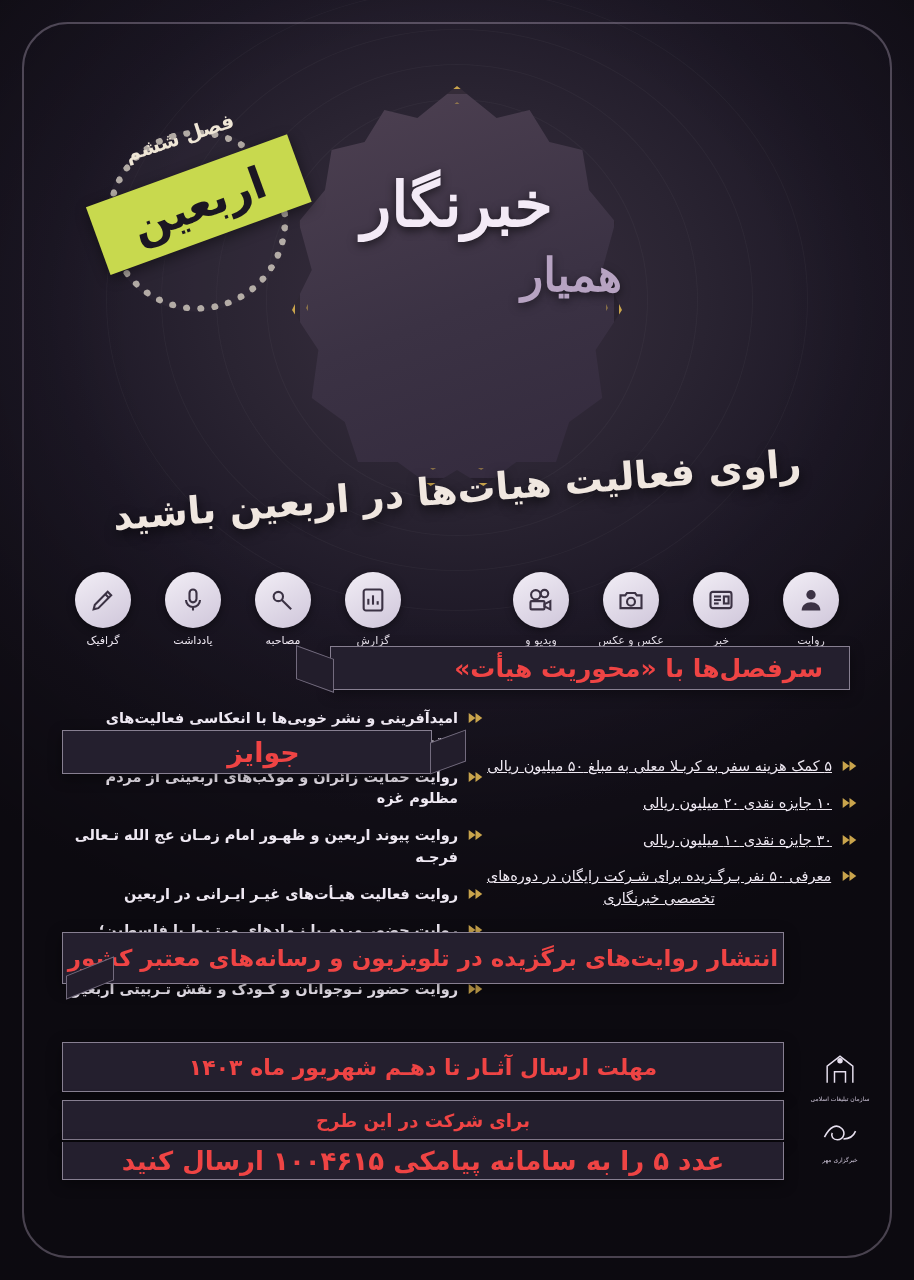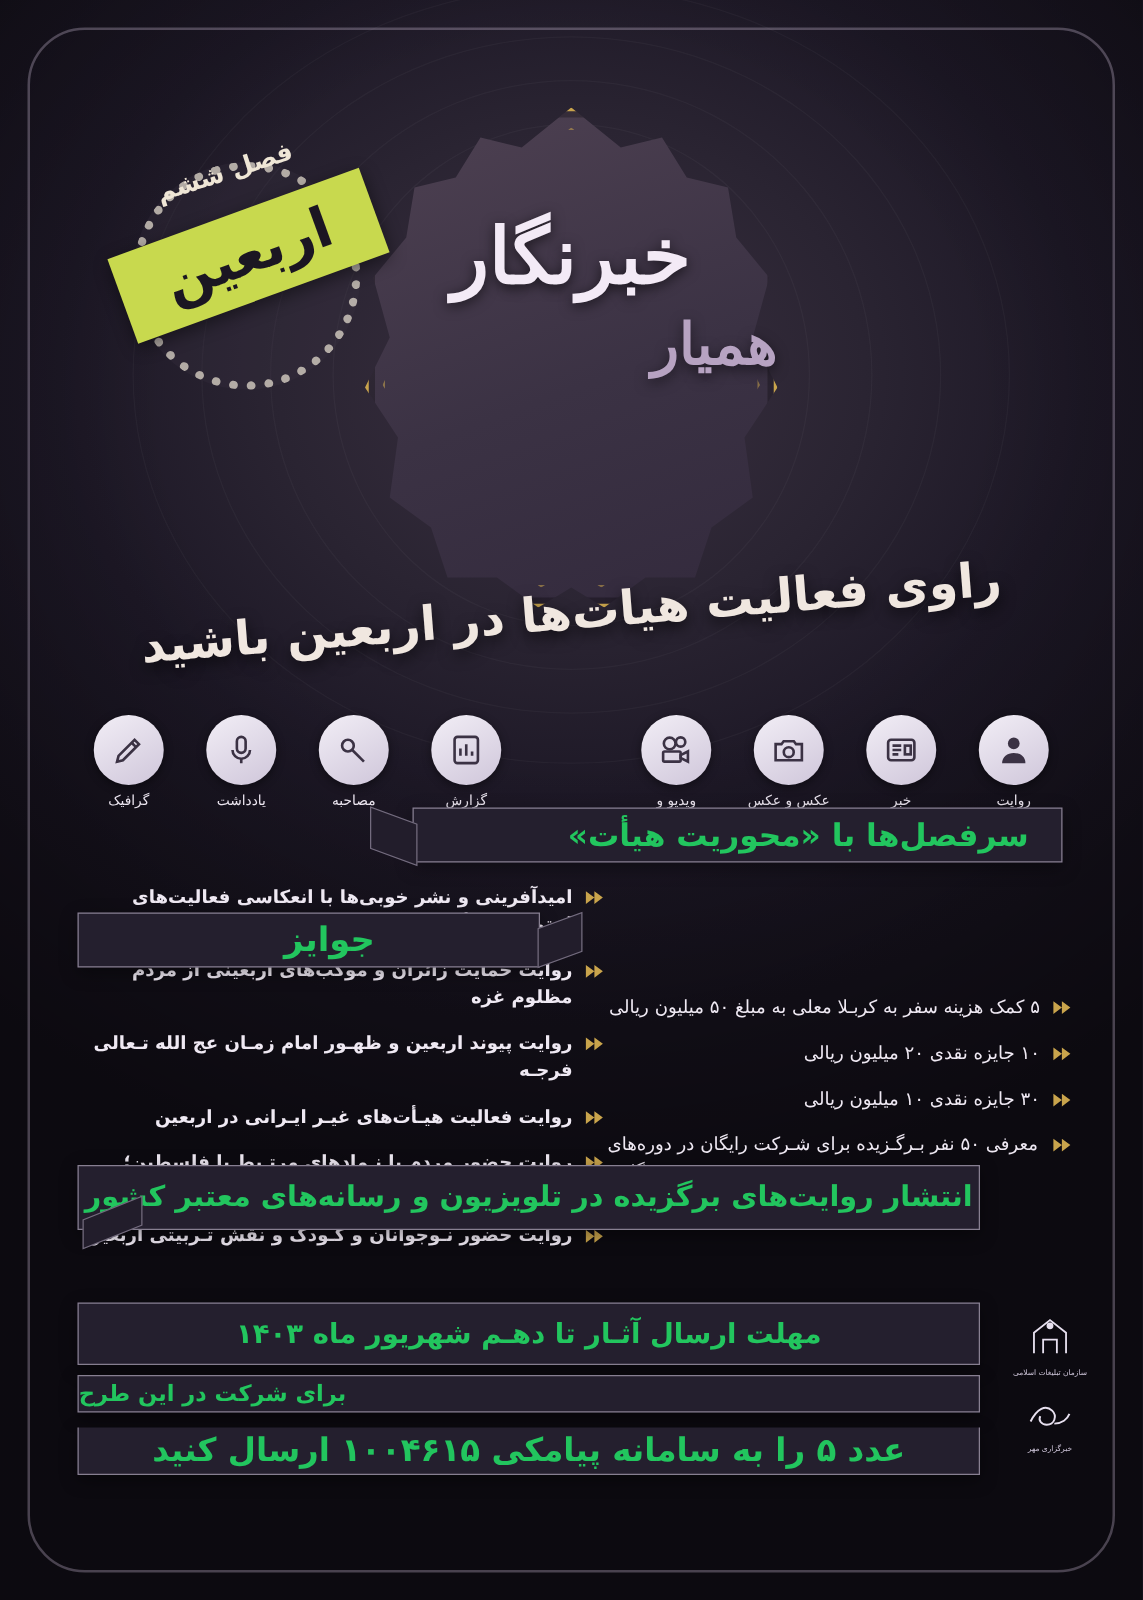--- a/index.html
+++ b/index.html
@@ -209,21 +209,21 @@
     position: absolute;
     background: #241f2e;
     border: 1.5px solid rgba(216,205,228,0.55);
     box-shadow: 0 4px 14px rgba(0,0,0,0.4);
     display: flex;
     align-items: center;
     box-sizing: border-box;
   }
   .bar-title {
     font-weight: bold;
-    color: #22c55e;
+    color: #ef4444;
   }
   .ribbon-tail {
     position: absolute;
     border: 1.5px solid rgba(216,205,228,0.45);
     background: #221d2b;
   }
 
   
   .sec-titles {
     left: 330px;
@@ -267,23 +267,24 @@
     justify-content: flex-start;
     padding-right: 0;
     font-size: 27px;
     letter-spacing: 6px;
     justify-content: center;
     padding-left: 33px;
   }
   .prizes-list {
     position: absolute;
     right: 56px;
-    top: 796px;
+    top: 756px;
     width: 372px;
-    text-align: left;
+    text-align: center;
+    text-decoration: underline;
   }
   .prizes-list li { font-size: 14.5px; }
 
   .bar-broadcast {
     left: 62px;
     top: 932px;
     width: 722px;
     height: 52px;
     justify-content: center;
     font-size: 23px;
@@ -294,22 +295,22 @@
     width: 722px;
     height: 50px;
     justify-content: center;
     font-size: 22px;
     letter-spacing: 2px;
   }
   .bar-participate {
     left: 62px;
     top: 1100px;
     width: 722px;
-    height: 30px;
-    justify-content: flex-end;
+    height: 40px;
+    justify-content: center;
     font-size: 18px;
     letter-spacing: 3px;
   }
   .bar-sms {
     left: 62px;
     top: 1142px;
     width: 722px;
     height: 38px;
     justify-content: center;
     font-size: 26px;

